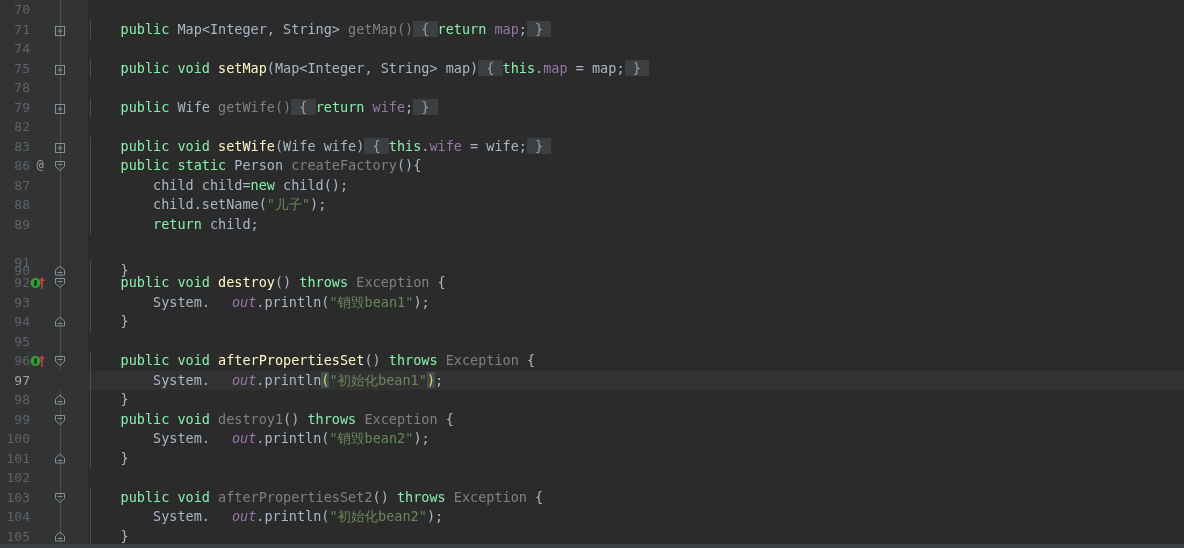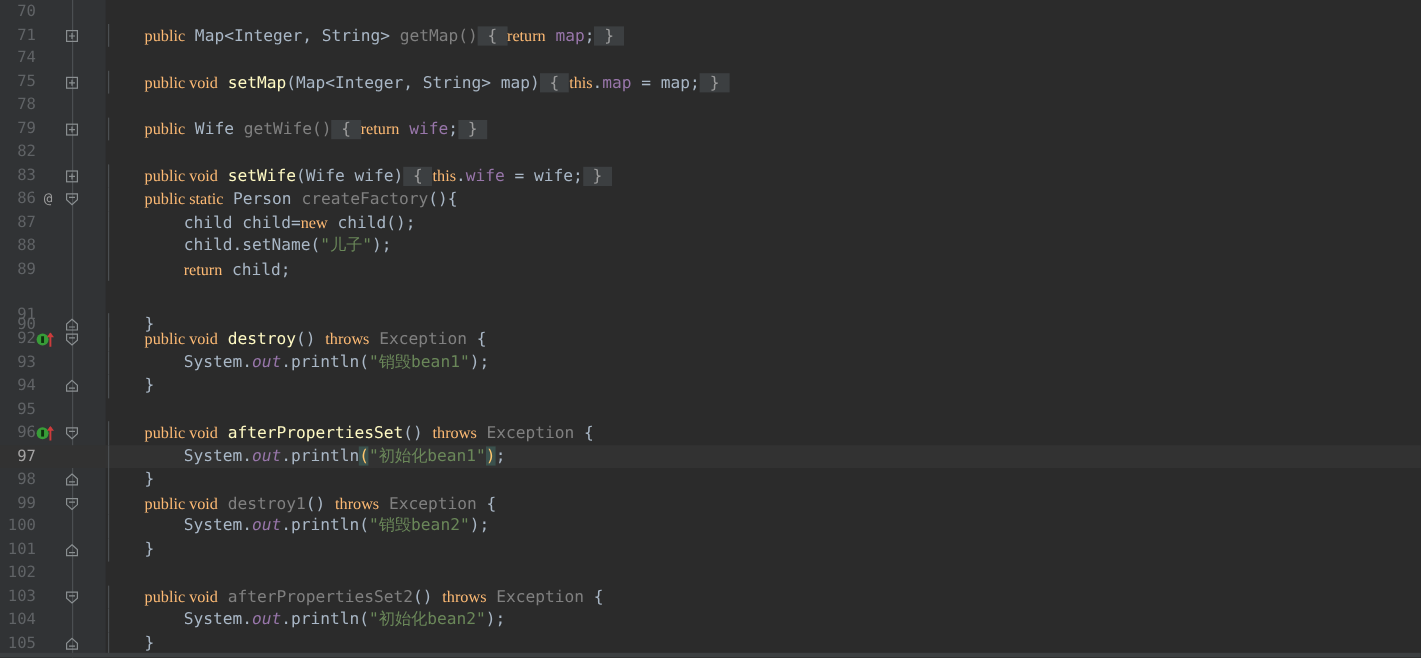--- a/index.html
+++ b/index.html
@@ -48,28 +48,28 @@
     position:absolute;left:53px;top:4px;width:15px;height:13px;
   }
   .code{
     position:absolute;left:88px;top:0;height:19.5px;
     line-height:19.5px;color:#a9b7c6;
   }
   .indent-guide{
     position:absolute;width:1px;height:19.5px;background:#4b4f52;top:0;
   }
   
-  .kw   {color:#fdba74;font-family:Liberation Serif, serif;}            
+  .kw   {color:#86efac;}            
   .type {color:#a9b7c6;}            
   .gray {color:#808080;}            
   .meth {color:#fef9c3;}            
   .fld  {color:#9876aa;}            
   .str  {color:#6a8759;}            
   .plain{color:#a9b7c6;}
-  .ital {font-style:italic;}
+  .ital {font-style:italic;margin-left:22px;}
   .foldbg{background:#3c3f41;color:#9c9c9c;}
   .paren-hl{background:#3b514d;color:#ffc66d;}
   
   .watermark{
     position:absolute;right:8px;bottom:4px;
     color:#8d8d8d;font-size:12.5px;
     font-family:"DejaVu Sans","Liberation Sans",sans-serif;
     letter-spacing:.3px;opacity:.92;
     white-space:nowrap;
   }

